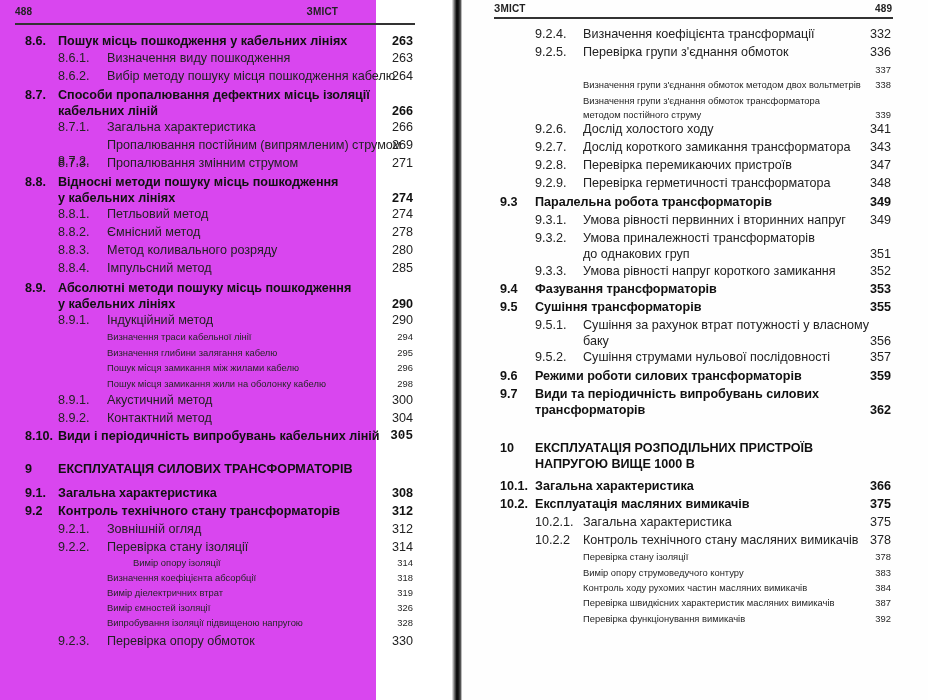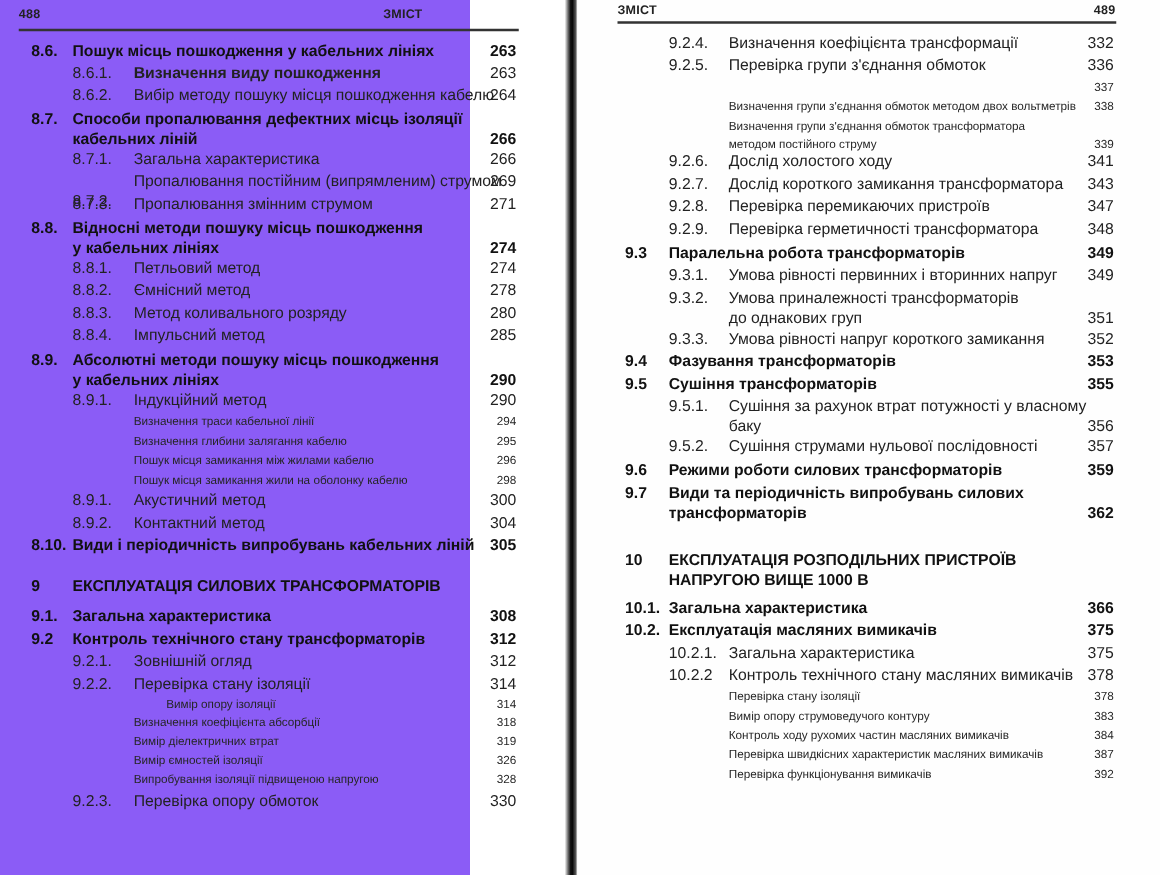--- a/index.html
+++ b/index.html
@@ -1,19 +1,19 @@
 <!DOCTYPE html>
 <html><head>
 <meta charset="utf-8">
 <style>
   html, body { margin:0; padding:0; }
   body { width:928px; height:700px; background:#ffffff; position:relative; overflow:hidden;
          font-family:"Liberation Sans", "DejaVu Sans", sans-serif; color:#1a1a1a; }
   .page { position:absolute; top:0; height:700px; }
-  #left-page { left:0; width:376px; background:#8b5cf6; }
+  #left-page { left:0; width:376px; background:#d946ef; }
   #right-page { left:462px; width:466px; background:#fefefe; }
   .spine { position:absolute; left:452px; top:0; width:10px; height:700px;
            background:linear-gradient(90deg,#f2f2f2 0%,#6a6a6a 25%,#111 45%,#0a0a0a 60%,#555 85%,#eeeeee 100%); }
   .run-head { position:absolute; font-size:10px; font-weight:bold; color:#222; letter-spacing:0.2px; }
   .head-rule { position:absolute; height:2px; background:#333; }
   .toc { position:absolute; }
   .row { position:relative; display:block; }
   .row .num, .row .title, .row .pg { position:absolute; white-space:nowrap; }
   .row .pg { right:0; text-align:right; }
   .l1 { font-weight:bold; font-size:12.6px; color:#111; }
@@ -29,21 +29,21 @@
   <span class="run-head" style="right:38px; top:6px;">ЗМІСТ</span>
   <div class="head-rule" style="left:15px; top:23px; width:400px;"></div>
   <div class="toc" id="toc-left" style="left:0; top:0; width:413px;">
       <div class="row l1" style="position: absolute; top: 34px; left: 0px; width: 100%; height: 17px;">
         <span class="num" style="left: 25px; top: 0px;">8.6.</span>
         <span class="title" style="left: 58px; top: 0px;">Пошук місць пошкодження у кабельних лініях</span>
         <span class="pg" style="top: 0px;">263</span>
       </div>
       <div class="row l2" style="position: absolute; top: 51px; left: 0px; width: 100%; height: 17px;">
         <span class="num" style="left: 58px; top: 0px;">8.6.1.</span>
-        <span class="title" style="left: 107px; top: 0px; font-weight: bold;">Визначення виду пошкодження</span>
+        <span class="title" style="left: 107px; top: 0px;">Визначення виду пошкодження</span>
         <span class="pg" style="top: 0px;">263</span>
       </div>
       <div class="row l2" style="position: absolute; top: 69px; left: 0px; width: 100%; height: 17px;">
         <span class="num" style="left: 58px; top: 0px;">8.6.2.</span>
         <span class="title" style="left: 107px; top: 0px;">Вибір методу пошуку місця пошкодження кабелю</span>
         <span class="pg" style="top: 0px;">264</span>
       </div>
       <div class="row l1" style="position: absolute; top: 88px; left: 0px; width: 100%; height: 34px;">
         <span class="num" style="left: 25px; top: 0px;">8.7.</span>
         <span class="title" style="left: 58px; top: 0px;">Способи пропалювання дефектних місць ізоляції</span>
@@ -124,21 +124,21 @@
         <span class="pg" style="top: 0px;">300</span>
       </div>
       <div class="row l2" style="position: absolute; top: 411px; left: 0px; width: 100%; height: 17px;">
         <span class="num" style="left: 58px; top: 0px;">8.9.2.</span>
         <span class="title" style="left: 107px; top: 0px;">Контактний метод</span>
         <span class="pg" style="top: 0px;">304</span>
       </div>
       <div class="row l1" style="position: absolute; top: 429px; left: 0px; width: 100%; height: 17px;">
         <span class="num" style="left: 25px; top: 0px;">8.10.</span>
         <span class="title" style="left: 58px; top: 0px;">Види і періодичність випробувань кабельних ліній</span>
-        <span class="pg" style="top: 0px;">305</span>
+        <span class="pg" style="top: 0px; font-family: Liberation Mono, monospace;">305</span>
       </div>
       <div class="row chap" style="position: absolute; top: 462px; left: 0px; width: 100%; height: 17px;">
         <span class="num" style="left: 25px; top: 0px;">9</span>
         <span class="title" style="left: 58px; top: 0px;">ЕКСПЛУАТАЦІЯ СИЛОВИХ ТРАНСФОРМАТОРІВ</span>
       </div>
       <div class="row l1" style="position: absolute; top: 486px; left: 0px; width: 100%; height: 17px;">
         <span class="num" style="left: 25px; top: 0px;">9.1.</span>
         <span class="title" style="left: 58px; top: 0px;">Загальна характеристика</span>
         <span class="pg" style="top: 0px;">308</span>
       </div>

